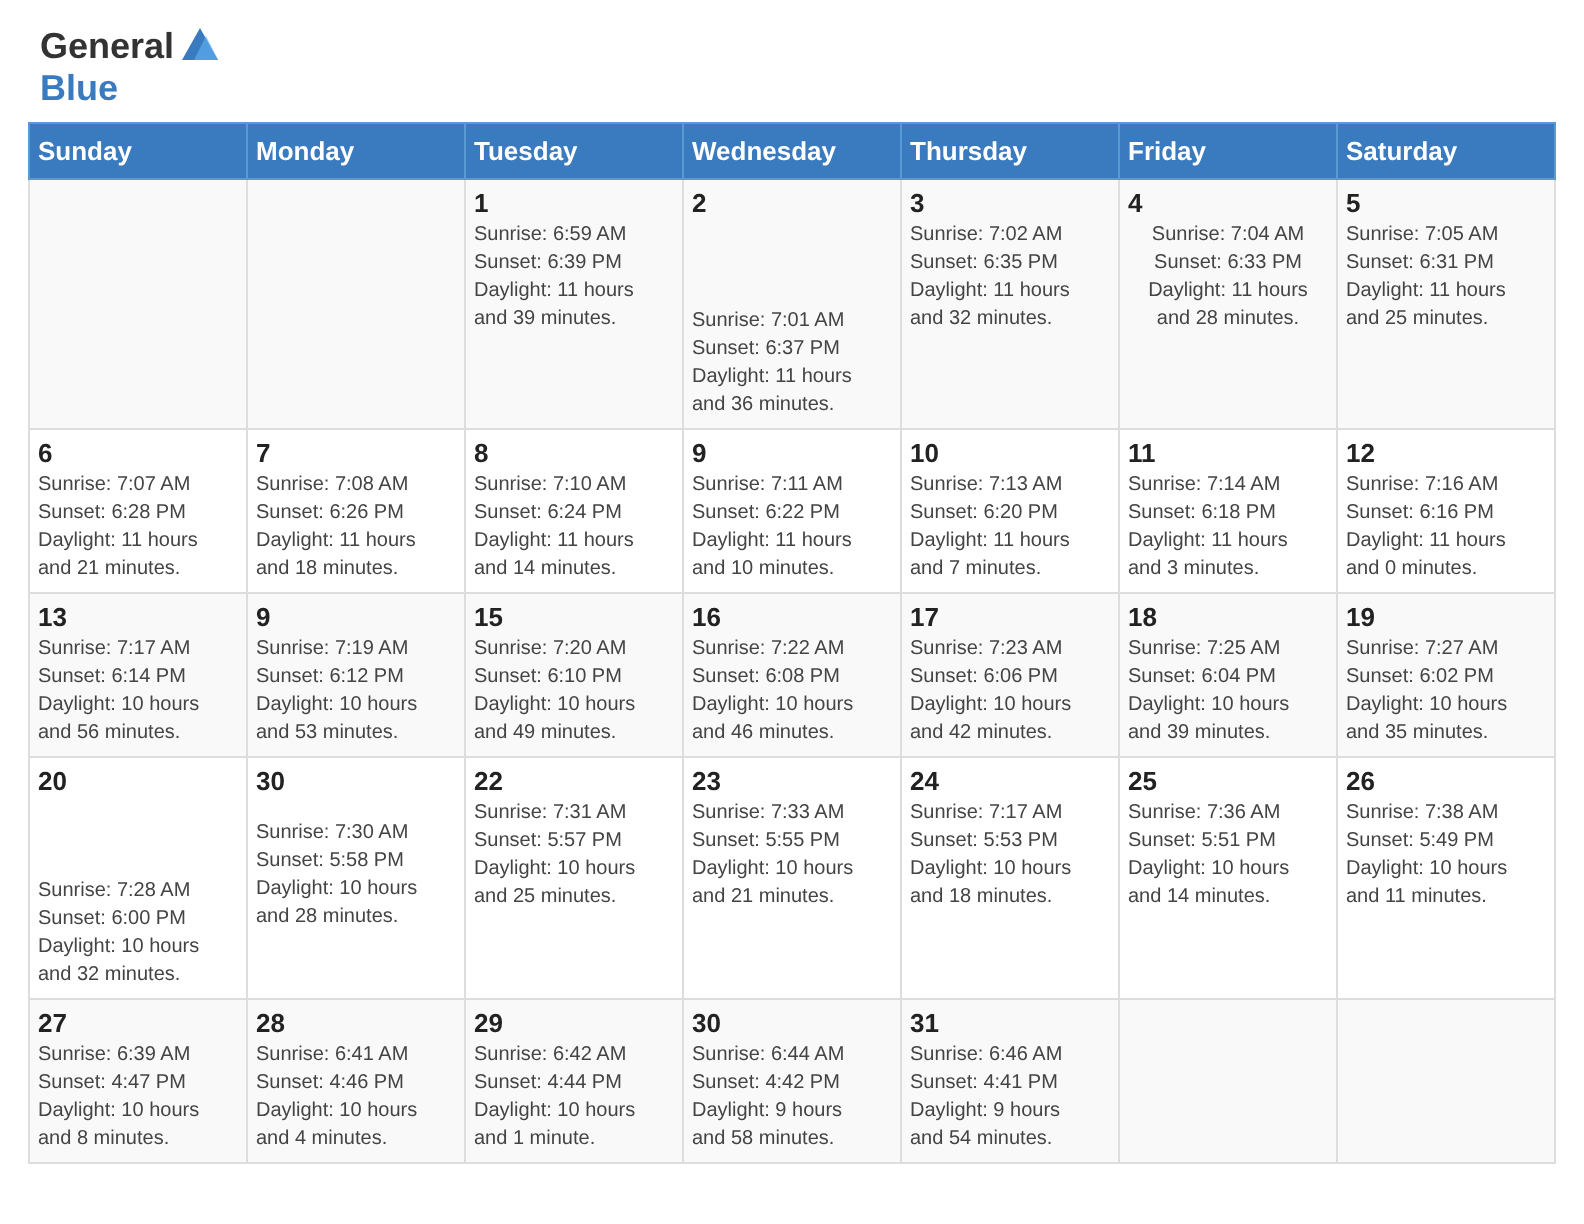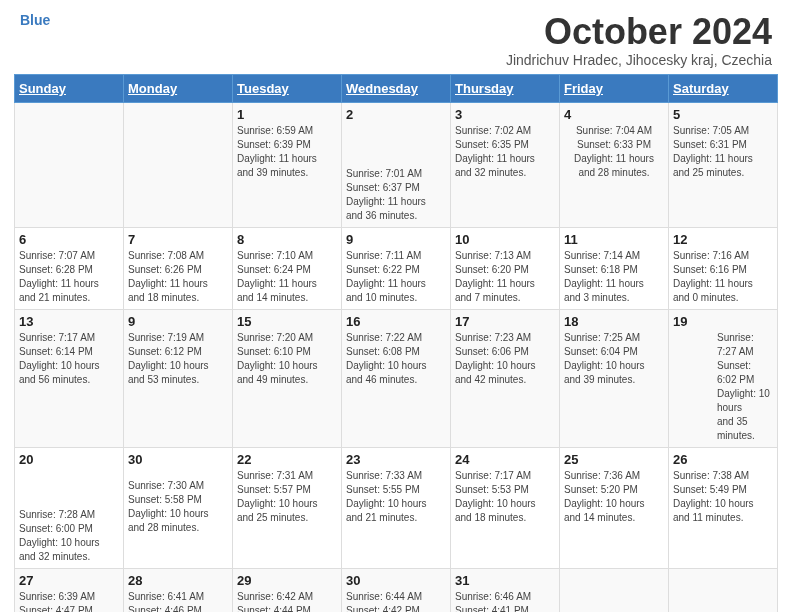--- a/index.html
+++ b/index.html
@@ -24,21 +24,21 @@
       display: flex;
       align-items: center;
       gap: 0;
     }
     .logo-general {
       font-size: 18px;
       font-weight: bold;
       color: #333;
     }
     .logo-blue {
-      font-size: 14px;
+      font-size: 18px;
       font-weight: bold;
       color: #3a7abf;
     }
     .logo-icon {
       width: 22px;
       height: 22px;
       margin-left: 2px;
     }
     .title-block {
       text-align: right;
@@ -62,21 +62,20 @@
       table-layout: fixed;
     }
     thead tr th {
       background-color: #3a7abf;
       color: #fff;
       font-size: 13px;
       font-weight: bold;
       padding: 6px 4px;
       text-align: left;
       border: 1px solid #5a9ad4;
-      text-decoration: underline;
     }
     tbody tr td {
       vertical-align: top;
       font-size: 10.5px;
       color: #333;
       padding: 4px 4px;
       border: 1px solid #ddd;
       height: 80px;
       background: #fff;
     }
@@ -100,25 +99,28 @@
     }
     tbody tr:nth-child(odd) .empty-cell {
       background: #f9f9f9 !important;
     }
   </style>
 </head>
 <body>
 
 <div class="header">
   <div class="logo">
+    <div class="logo-text">
+      <span class="logo-general">General</span>
+      <svg class="logo-icon" viewBox="0 0 22 22">
+        <polygon points="11,2 20,18 2,18" fill="#3a7abf"></polygon>
+        <polygon points="14,6 20,18 8,18" fill="#5aacf0" opacity="0.7"></polygon>
+      </svg>
+    </div>
     <span class="logo-blue">Blue</span>
-  </div>
-  <div class="title-block">
-    <div class="month-title">October 2024</div>
-    <div class="subtitle">Jindrichuv Hradec, Jihocesky kraj, Czechia</div>
   </div>
 </div>
 
 <div class="calendar-container">
   <table>
     <thead>
       <tr>
       <th>Sunday</th>
           <th>Monday</th>
           <th>Tuesday</th>
@@ -257,21 +259,21 @@
           </td>
           <td>
             <span class="day-number">18</span>
             <div class="day-detail" style="white-space: pre-line;">Sunrise: 7:25 AM
 Sunset: 6:04 PM
 Daylight: 10 hours
 and 39 minutes.</div>
           </td>
           <td>
             <span class="day-number">19</span>
-            <div class="day-detail" style="white-space: pre-line; margin-left: 44px;">Sunrise: 7:27 AM
+            <div class="day-detail" style="white-space: pre-line;">Sunrise: 7:27 AM
 Sunset: 6:02 PM
 Daylight: 10 hours
 and 35 minutes.</div>
           </td>
         </tr>
         <tr>
           <td>
             <span class="day-number">20</span>
             <div class="day-detail" style="white-space: pre-line; margin-top: 41px;">Sunrise: 7:28 AM
 Sunset: 6:00 PM
@@ -302,21 +304,21 @@
           <td>
             <span class="day-number">24</span>
             <div class="day-detail" style="white-space: pre-line;">Sunrise: 7:17 AM
 Sunset: 5:53 PM
 Daylight: 10 hours
 and 18 minutes.</div>
           </td>
           <td>
             <span class="day-number">25</span>
             <div class="day-detail" style="white-space: pre-line;">Sunrise: 7:36 AM
-Sunset: 5:20 PM
+Sunset: 5:51 PM
 Daylight: 10 hours
 and 14 minutes.</div>
           </td>
           <td>
             <span class="day-number">26</span>
             <div class="day-detail" style="white-space: pre-line;">Sunrise: 7:38 AM
 Sunset: 5:49 PM
 Daylight: 10 hours
 and 11 minutes.</div>
           </td>

